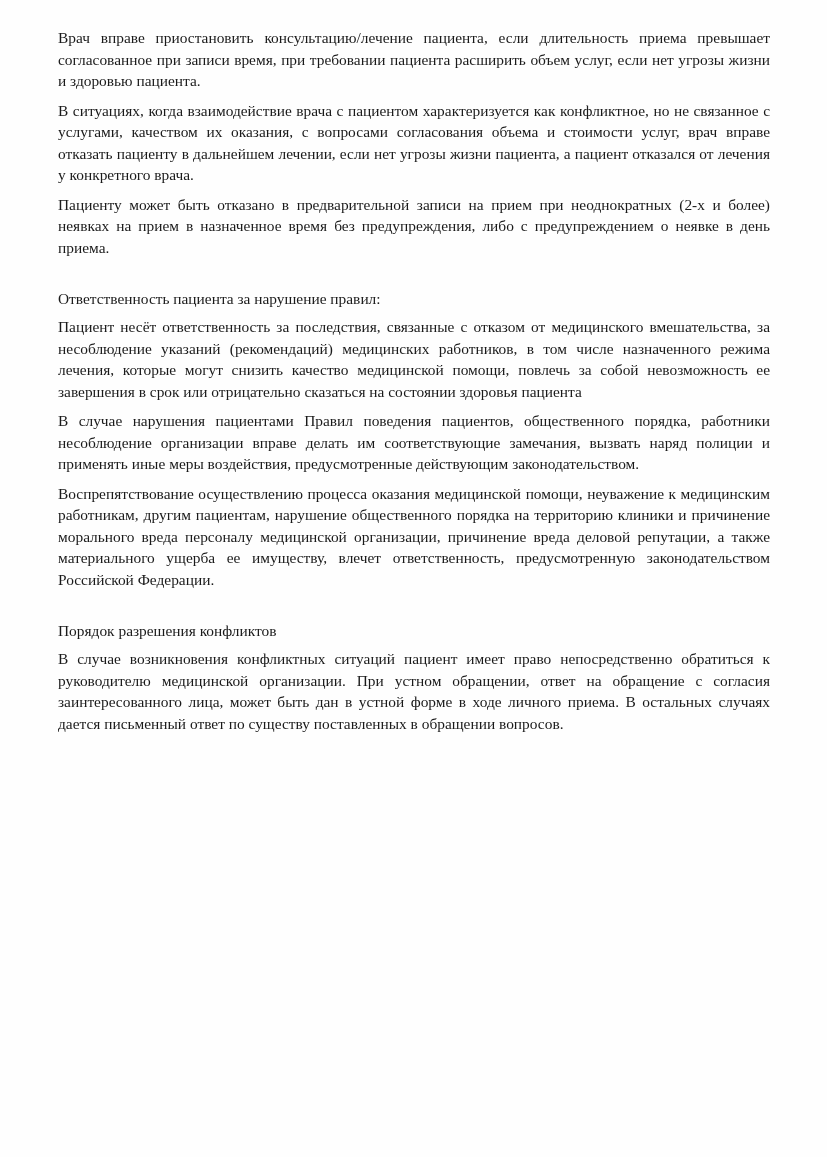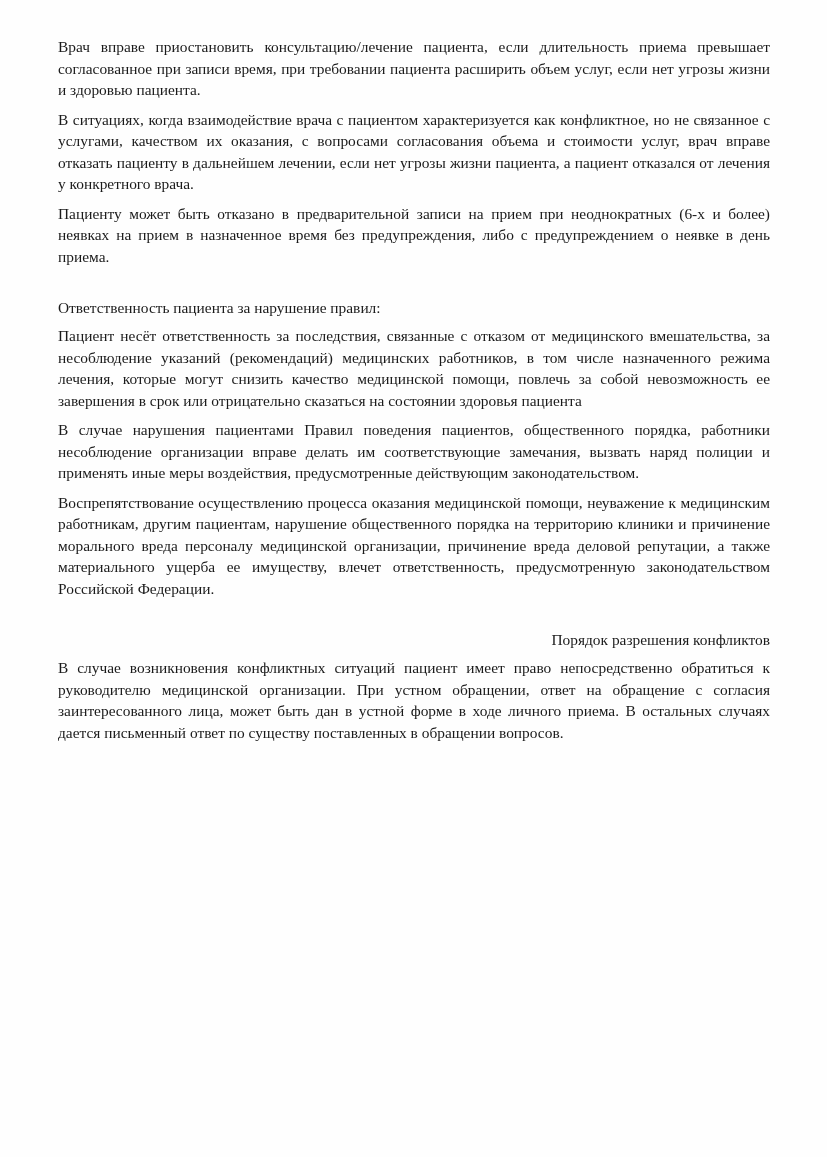--- a/index.html
+++ b/index.html
@@ -8,47 +8,47 @@
       height: 1157px;
       background: #fefefe;
       overflow: hidden;
       position: relative;
       color: #1a1a1a;
       font-family: "Liberation Serif", "DejaVu Serif", serif;
     }
     .page {
       position: absolute;
       left: 58px;
-      top: 36px;
+      top: 27px;
       width: 712px;
     }
     p.para {
       margin: 0 0 8px 0;
       font-size: 15.4px;
       line-height: 21.5px;
       text-align: justify;
       text-align-last: left;
     }
     h2.section-title {
       margin: 30px 0 7px 0;
       font-size: 15.4px;
       line-height: 21px;
       font-weight: normal;
     }
     .sec2 { margin-top: 28px; }
-    .sec3 { margin-top: 27px; text-align: right; }
+    .sec3 { margin-top: 27px; }
   </style>
 </head>
 <body>
 
 <div class="page">
   <section>
     <p class="para">Врач вправе приостановить консультацию/лечение пациента, если длительность приема превышает согласованное при записи время, при требовании пациента расширить объем услуг, если нет угрозы жизни и здоровью пациента.</p>
     <p class="para">В ситуациях, когда взаимодействие врача с пациентом характеризуется как конфликтное, но не связанное с услугами, качеством их оказания, с вопросами согласования объема и стоимости услуг, врач вправе отказать пациенту в дальнейшем лечении, если нет угрозы жизни пациента, а пациент отказался от лечения у конкретного врача.</p>
-    <p class="para">Пациенту может быть отказано в предварительной записи на прием при неоднократных (6-х и более) неявках на прием в назначенное время без предупреждения, либо с предупреждением о неявке в день приема.</p>
+    <p class="para">Пациенту может быть отказано в предварительной записи на прием при неоднократных (2-х и более) неявках на прием в назначенное время без предупреждения, либо с предупреждением о неявке в день приема.</p>
   </section>
 
   <section>
     <h2 class="section-title sec2">Ответственность пациента за нарушение правил:</h2>
     <p class="para">Пациент несёт ответственность за последствия, связанные с отказом от медицинского вмешательства, за несоблюдение указаний (рекомендаций) медицинских работников, в том числе назначенного режима лечения, которые могут снизить качество медицинской помощи, повлечь за собой невозможность ее завершения в срок или отрицательно сказаться на состоянии здоровья пациента</p>
     <p class="para">В случае нарушения пациентами Правил поведения пациентов, общественного порядка, работники несоблюдение организации вправе делать им соответствующие замечания, вызвать наряд полиции и применять иные меры воздействия, предусмотренные действующим законодательством.</p>
     <p class="para">Воспрепятствование осуществлению процесса оказания медицинской помощи, неуважение к медицинским работникам, другим пациентам, нарушение общественного порядка на территорию клиники и причинение морального вреда персоналу медицинской организации, причинение вреда деловой репутации, а также материального ущерба ее имуществу, влечет ответственность, предусмотренную законодательством Российской Федерации.</p>
   </section>
 
   <section>

